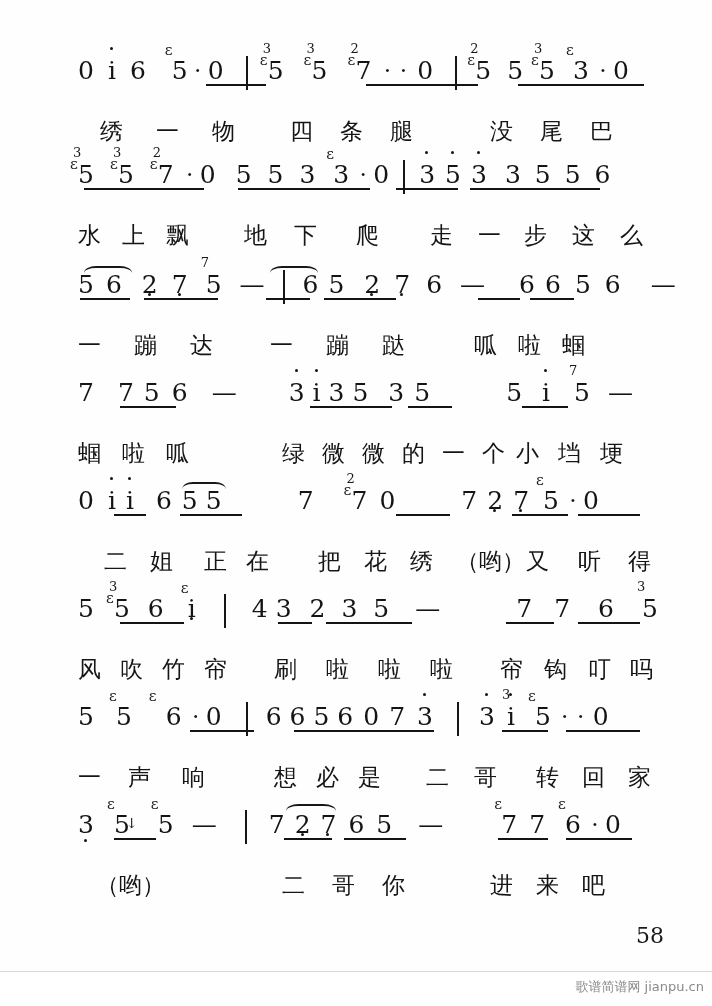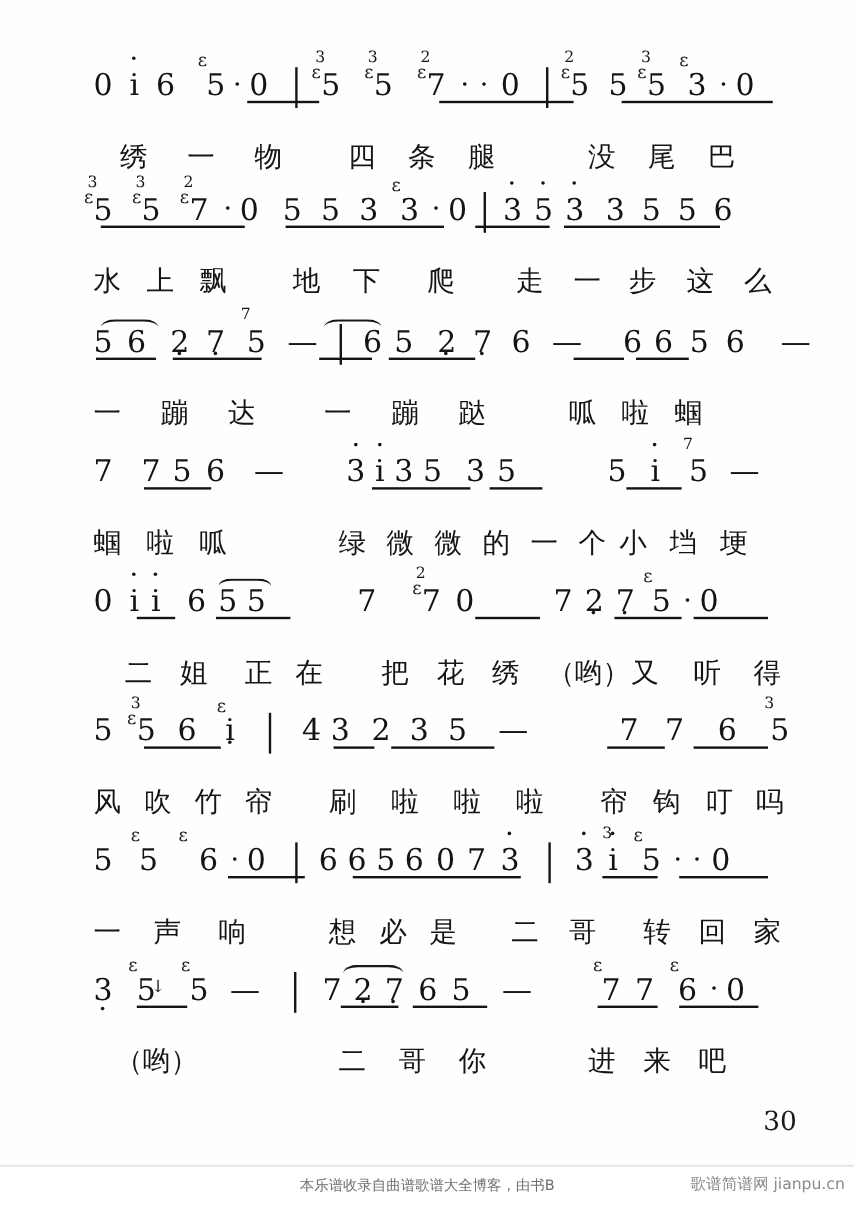--- a/index.html
+++ b/index.html
@@ -501,24 +501,23 @@
         <span class="ly" style="left:18px;">（哟）</span>
         <span class="ly" style="left:204px;">二</span>
         <span class="ly" style="left:254px;">哥</span>
         <span class="ly" style="left:304px;">你</span>
         <span class="ly" style="left:412px;">进</span>
         <span class="ly" style="left:458px;">来</span>
         <span class="ly" style="left:504px;">吧</span>
       </div>
     </div>
 
-    <div class="pageno">30</div>
+    <div class="pageno">58</div>
 
   </div>
 
   <div class="footer">
-    <div class="footer-text">本乐谱收录自曲谱歌谱大全博客，由书B</div>
     <div class="watermark">
       <span>歌谱简谱网 jianpu.cn</span>
     </div>
   </div>
 
 </div>
 
 </body></html>

